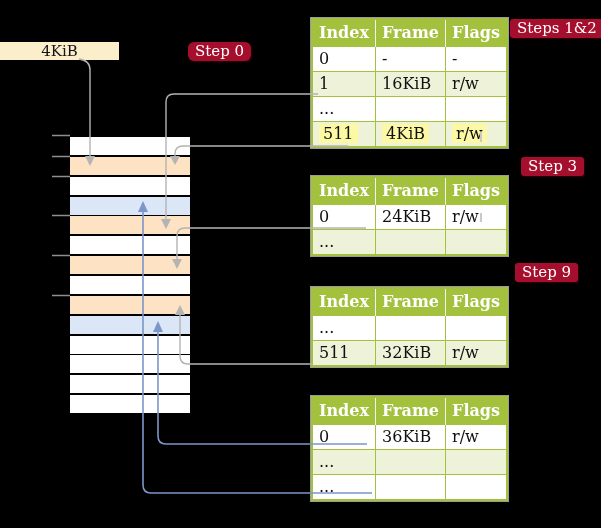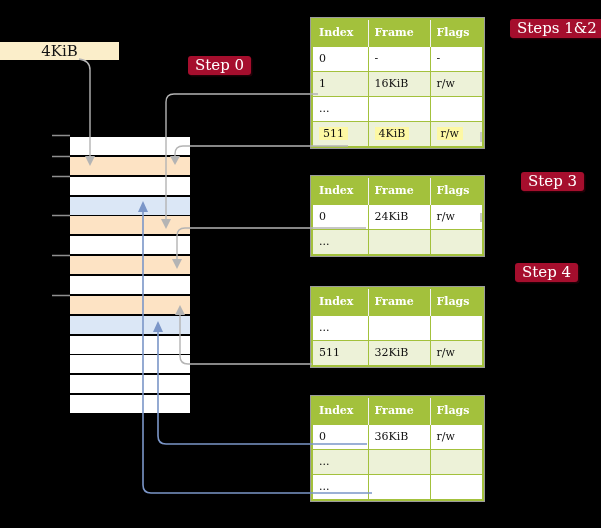--- a/index.html
+++ b/index.html
@@ -11,32 +11,32 @@
   .size-box{
     position:absolute;left:0;top:42px;width:119px;height:18px;
     background:var(--size-box-bg);color:#141414;font-size:15px;line-height:19px;text-align:center;
   }
   
   .step-label{
     position:absolute;background:var(--label-bg);color:var(--label-text);
     font-size:15px;line-height:17px;padding:1px 7px;border-radius:3px;
     box-shadow:1.5px 1.5px 0 rgba(60,0,12,.55);white-space:nowrap;
   }
-  #label-step0{left:188px;top:56px;}
+  #label-step0{left:188px;top:42px;border-radius:6px;}
   #label-steps12{left:510px;top:19px;}
-  #label-step3{left:521px;top:172px;}
+  #label-step3{left:521px;top:157px;}
   #label-step4{left:515px;top:263px;}
   
   .strip{position:absolute;left:70px;top:137px;width:120px;height:278px;}
   .strip-row{position:absolute;left:0;width:120px;}
   
   table.ptable{
     position:absolute;border-collapse:collapse;table-layout:fixed;
     border:2px solid var(--table-border);outline:1px solid #9b9b9b;
-    font-size:11px;
+    font-size:16px;
   }
   .ptable th{
     background:var(--table-header-bg);color:#fff;font-weight:bold;text-align:left;
     padding:3px 6px;line-height:20px;border-left:1px solid #f2f2f2;
   }
   .ptable th:first-child{border-left:none;}
   .ptable td{
     border:1px solid var(--table-border);padding:2px 6px;line-height:20px;height:20px;
     color:#101010;background:#fff;overflow:hidden;white-space:nowrap;
   }
@@ -60,21 +60,21 @@
 
 <div class="canvas">
 
   <div class="size-box">
     <span>4KiB</span>
   </div>
 
   <div class="step-label" id="label-step0">Step 0</div>
   <div class="step-label" id="label-steps12">Steps 1&amp;2</div>
   <div class="step-label" id="label-step3">Step 3</div>
-  <div class="step-label" id="label-step4">Step 4</div>
+  <div class="step-label" id="label-step4">Step 9</div>
 
   <div class="strip">
       <div class="strip-row" style="top: 0px; height: 18px; background: rgb(255, 255, 255);"></div>
       <div class="strip-row" style="top: 20px; height: 18px; background: rgb(253, 227, 196);"></div>
       <div class="strip-row" style="top: 40px; height: 18px; background: rgb(255, 255, 255);"></div>
       <div class="strip-row" style="top: 60px; height: 18px; background: rgb(219, 231, 246);"></div>
       <div class="strip-row" style="top: 79px; height: 18px; background: rgb(253, 227, 196);"></div>
       <div class="strip-row" style="top: 99px; height: 18px; background: rgb(255, 255, 255);"></div>
       <div class="strip-row" style="top: 119px; height: 18px; background: rgb(253, 227, 196);"></div>
       <div class="strip-row" style="top: 139px; height: 18px; background: rgb(255, 255, 255);"></div>

